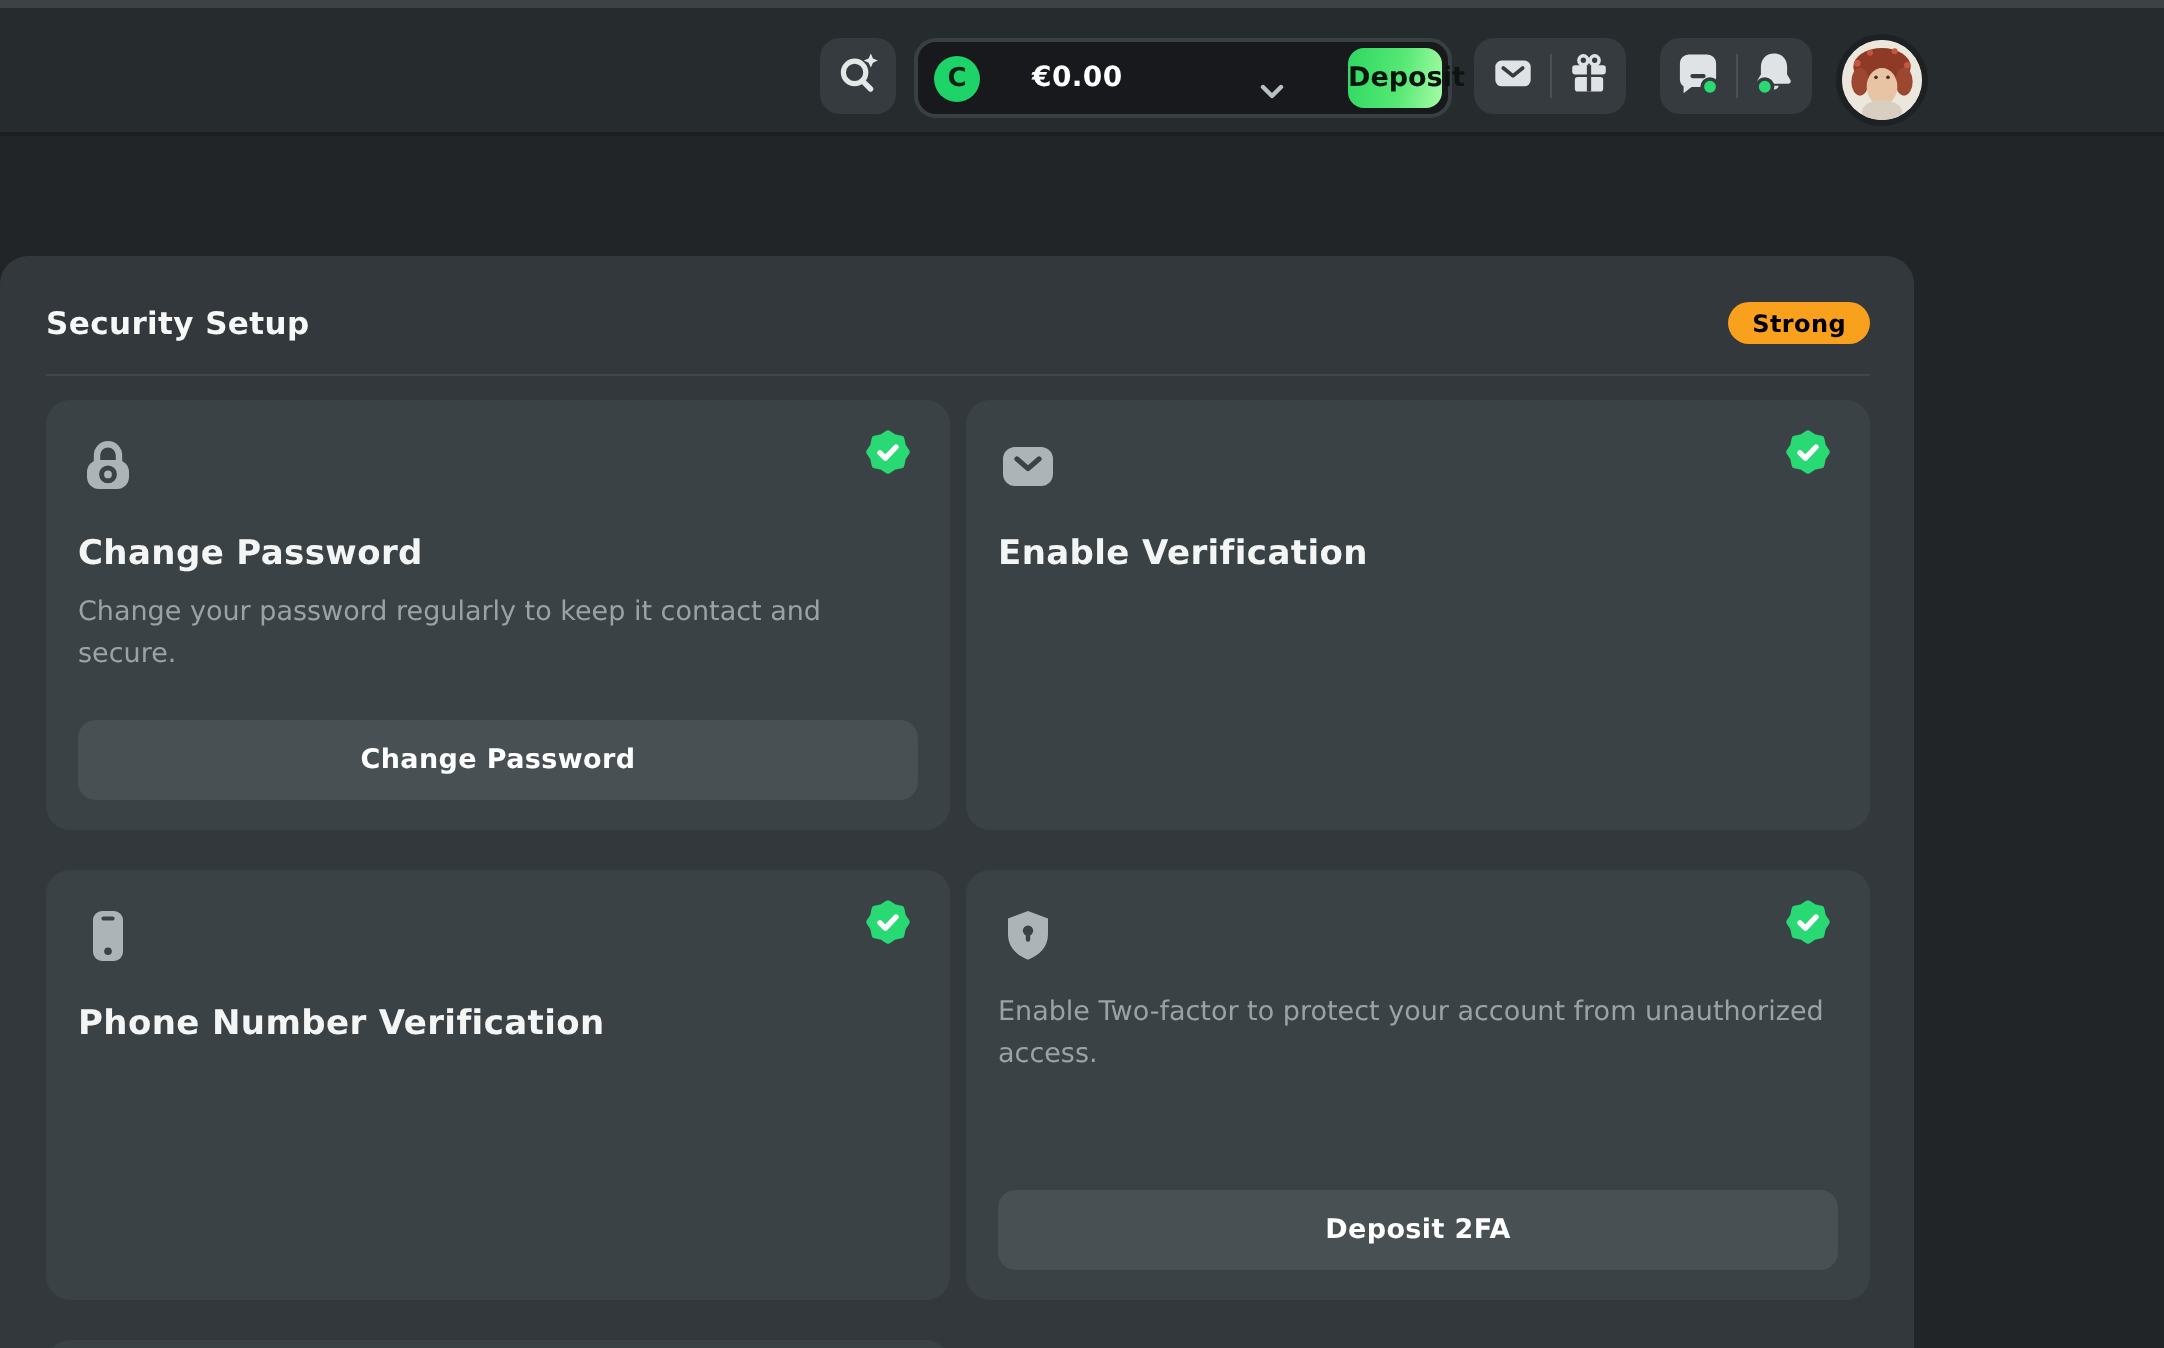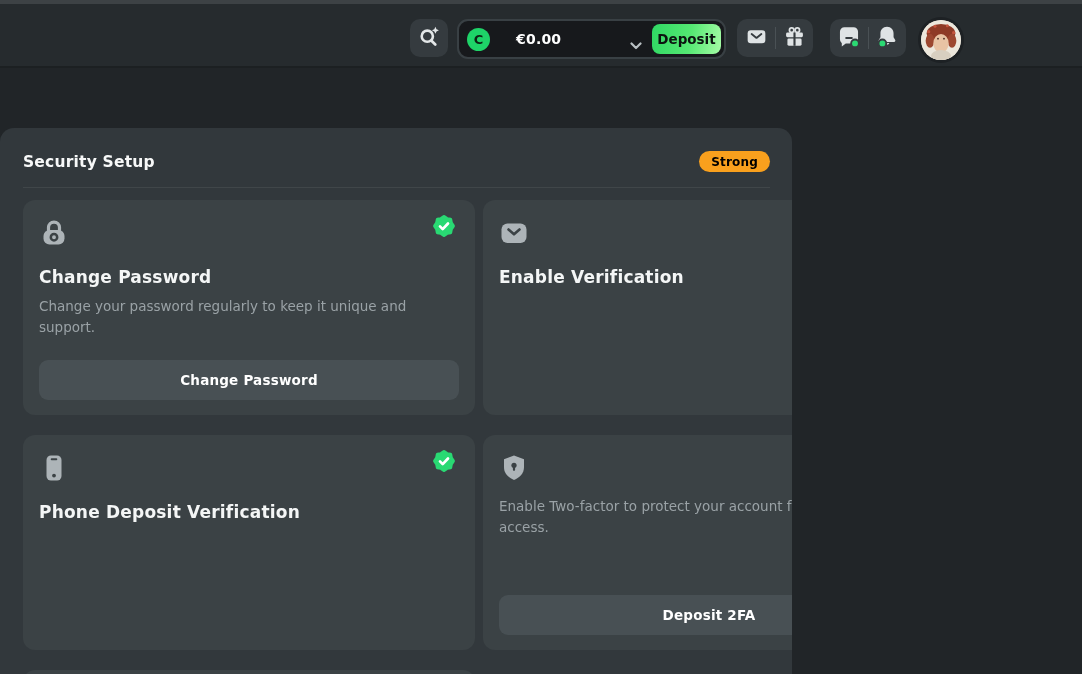--- a/index.html
+++ b/index.html
@@ -31,21 +31,21 @@
   }
   .coin {
     width:23px; height:23px; border-radius:50%; background:#1ed368;
     color:#0d2014; font-size:13px; font-weight:900;
     display:flex; align-items:center; justify-content:center;
     margin-left:8px; flex:0 0 auto;
   }
   .balance { color:#ffffff; font-size:14px; font-weight:800; margin-left:26px; letter-spacing:.2px; }
   .pill-chevron { position:absolute; right:82px; top:14px; }
   .deposit-btn {
-    position:absolute; right:3px; top:3px; width:69px; height:30px;
+    position:absolute; right:3px; top:3px; width:47px; height:30px;
     border:none; border-radius:8px;
     background:linear-gradient(100deg,#2fd863 0%,#55e873 55%,#a6fca6 100%);
     color:#0c1410; font-size:13.5px; font-weight:800;
     font-family:inherit; cursor:pointer;
   }
 
   .btn-group {
     position:absolute; top:15px; width:76px; height:38px;
     background:#353b3f; border-radius:10px; display:flex;
   }
@@ -58,21 +58,21 @@
 
   .avatar-wrap {
     position:absolute; left:918px; top:13px; width:46px; height:46px;
     border-radius:50%; background:#1d2124; display:flex; align-items:center; justify-content:center;
     cursor:pointer;
   }
   .avatar { width:40px; height:40px; border-radius:50%; overflow:hidden; background:#e9e4da; }
 
   
   .panel {
-    position:absolute; left:0; top:128px; width:792px; height:546px;
+    position:absolute; left:0; top:128px; width:957px; height:546px;
     background:#32383c; border-radius:14px 14px 0 0; overflow:hidden;
   }
   .panel-header {
     display:flex; align-items:center; justify-content:space-between;
     margin:23px 22px 0 23px; height:21px;
   }
   .panel-title { color:#f7f8f8; font-size:15.5px; font-weight:800; letter-spacing:.2px; }
   .strength-badge {
     background:#f9a01d; color:#000000; font-size:12px; font-weight:800;
     padding:3.5px 12px; border-radius:11px; letter-spacing:.2px;
@@ -211,21 +211,21 @@
           <circle cx="15" cy="19.2" r="3.2" fill="none" stroke="#3b4245" stroke-width="2.5"></circle>
         </svg>
       </div>
       <div class="check-badge">
         <svg width="24" height="24" viewBox="0 0 24 24">
           <polygon points="21.3,12 19.3,15.02 18.58,18.58 15.02,19.3 12,21.3 8.98,19.3 5.42,18.58 4.7,15.02 2.7,12 4.7,8.98 5.42,5.42 8.98,4.7 12,2.7 15.02,4.7 18.58,5.42 19.3,8.98" fill="#29d973" stroke="#29d973" stroke-width="3.2" stroke-linejoin="round"></polygon>
           <path d="M8 12.4 l2.7 2.7 5.3 -5.6" stroke="#ffffff" stroke-width="2.7" fill="none" stroke-linecap="round" stroke-linejoin="round"></path>
         </svg>
       </div>
       <div class="card-title">Change Password</div>
-      <div class="card-desc">Change your password regularly to keep it unique and support.</div>
+      <div class="card-desc">Change your password regularly to keep it contact and secure.</div>
       <button class="card-btn">Change Password</button>
     </div>
 
     <div class="card">
       <div class="card-icon">
         <svg width="30" height="30" viewBox="0 0 30 30">
           <rect x="2.5" y="5.5" width="25" height="19.5" rx="6" fill="#adb4b8"></rect>
           <path d="M9.5 11.5 l5.5 4.8 5.5 -4.8" stroke="#3b4245" stroke-width="2.6" fill="none" stroke-linecap="round" stroke-linejoin="round"></path>
         </svg>
       </div>
@@ -245,21 +245,21 @@
           <line x1="12.7" y1="6.2" x2="17.3" y2="6.2" stroke="#3b4245" stroke-width="2" stroke-linecap="round"></line>
           <circle cx="15" cy="22.6" r="1.9" fill="#3b4245"></circle>
         </svg>
       </div>
       <div class="check-badge">
         <svg width="24" height="24" viewBox="0 0 24 24">
           <polygon points="21.3,12 19.3,15.02 18.58,18.58 15.02,19.3 12,21.3 8.98,19.3 5.42,18.58 4.7,15.02 2.7,12 4.7,8.98 5.42,5.42 8.98,4.7 12,2.7 15.02,4.7 18.58,5.42 19.3,8.98" fill="#29d973" stroke="#29d973" stroke-width="3.2" stroke-linejoin="round"></polygon>
           <path d="M8 12.4 l2.7 2.7 5.3 -5.6" stroke="#ffffff" stroke-width="2.7" fill="none" stroke-linecap="round" stroke-linejoin="round"></path>
         </svg>
       </div>
-      <div class="card-title">Phone Deposit Verification</div>
+      <div class="card-title">Phone Number Verification</div>
     </div>
 
     <div class="card">
       <div class="card-icon">
         <svg width="30" height="30" viewBox="0 0 30 30">
           <path d="M15 2.5 L25 6.3 V14 c0 6.6 -4.2 10.4 -10 12.9 C9.2 24.4 5 20.6 5 14 V6.3 Z" fill="#adb4b8"></path>
           <circle cx="15" cy="12.3" r="2.6" fill="#3b4245"></circle>
           <rect x="13.9" y="13.3" width="2.2" height="4.6" rx="1.1" fill="#3b4245"></rect>
         </svg>
       </div>

